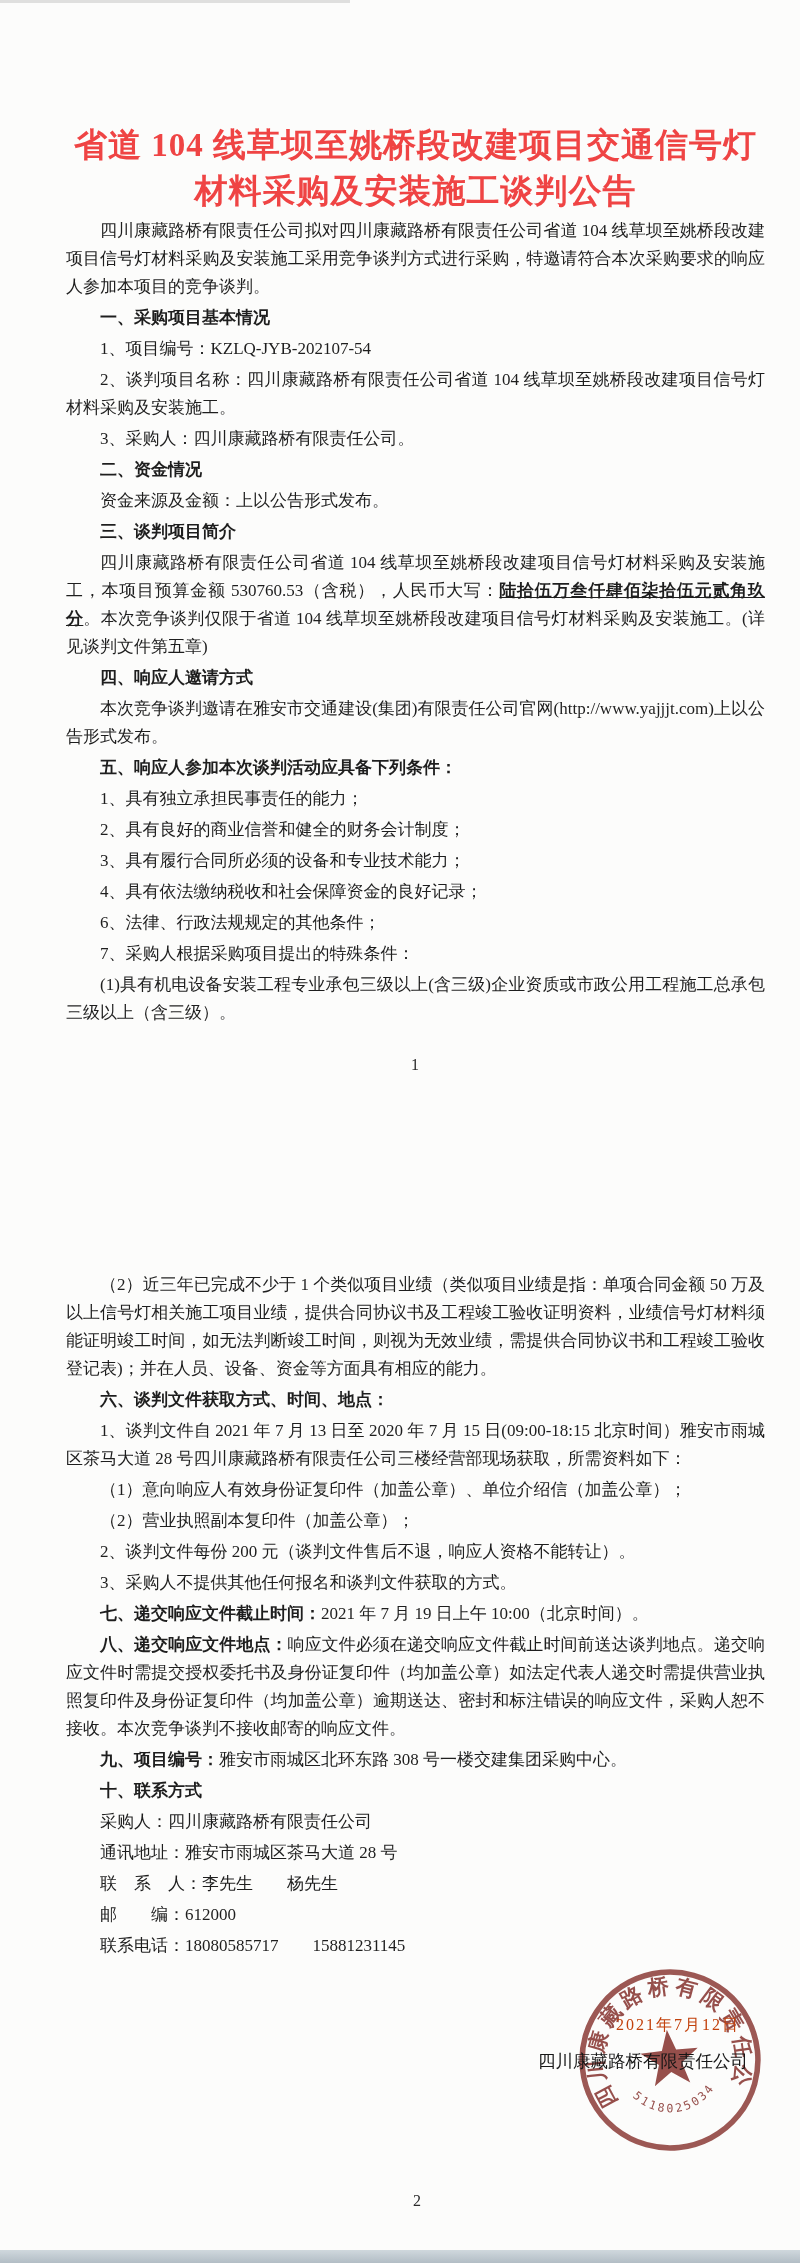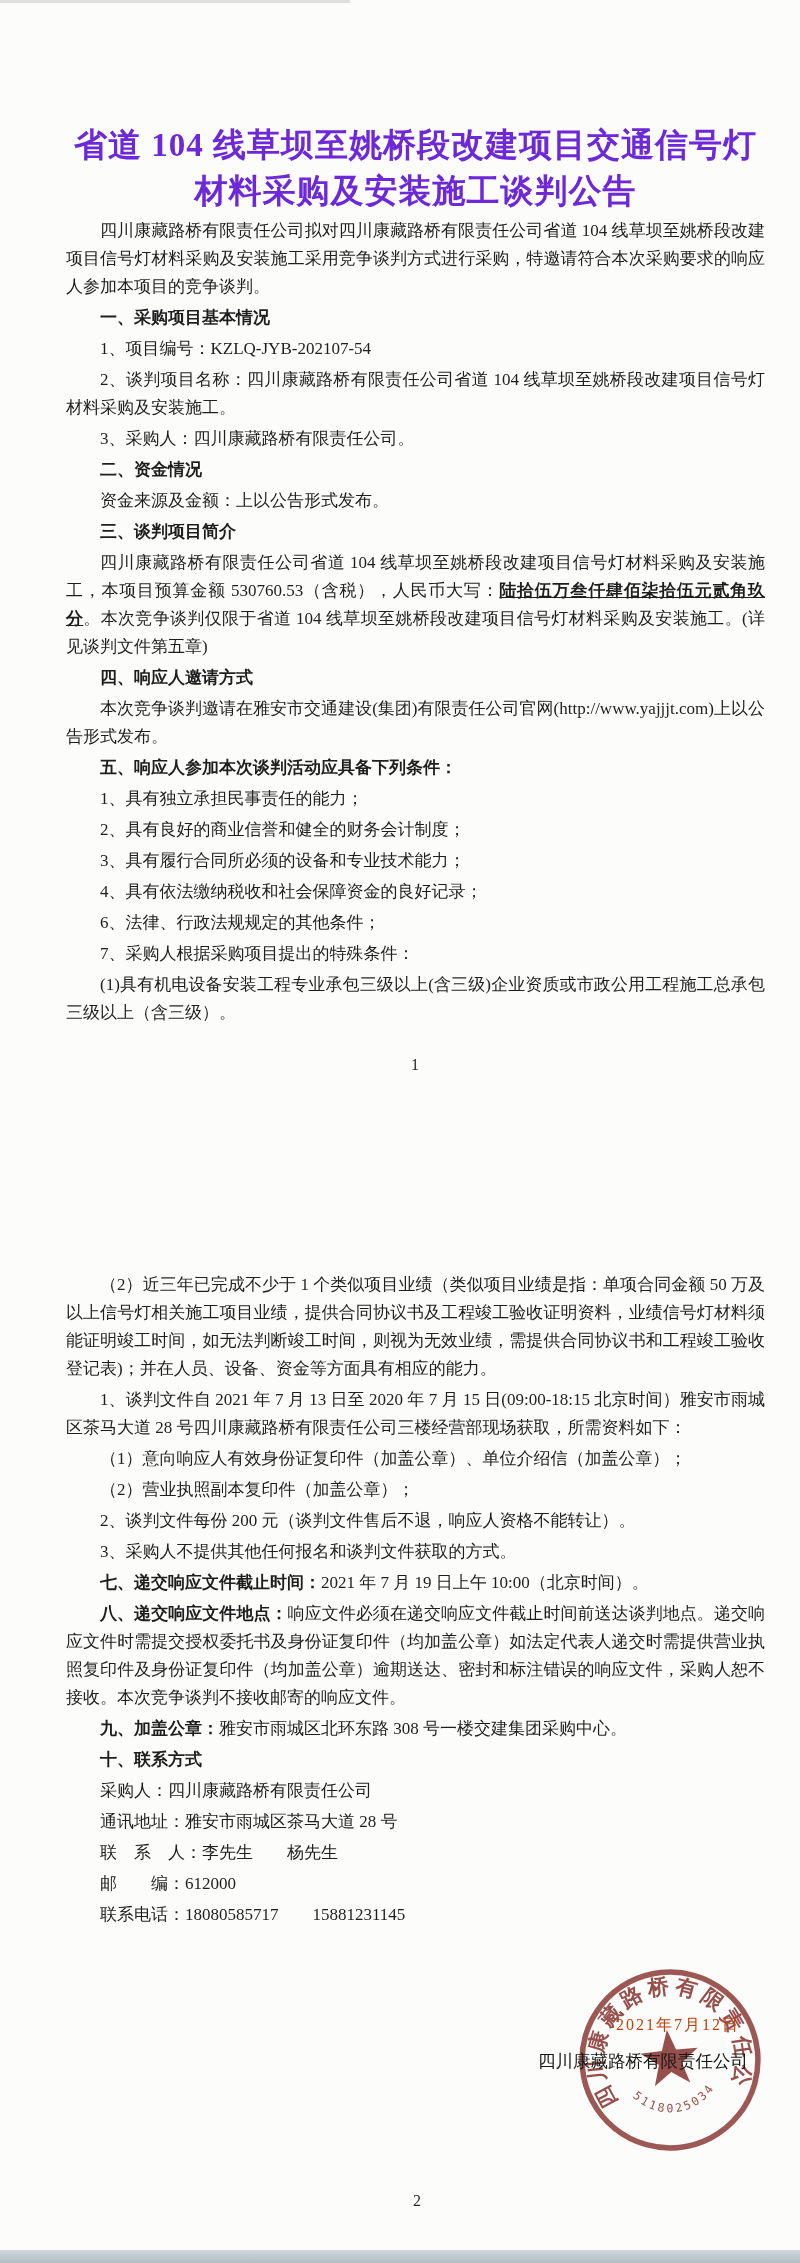--- a/index.html
+++ b/index.html
@@ -2,21 +2,21 @@
 <html><head>
 <meta charset="utf-8">
 <style>
   html,body{margin:0;padding:0;background:#e9e9e9;}
   .sheet{position:relative;width:800px;height:2263px;background:#fcfcfb;overflow:hidden;
          font-family:"Liberation Serif","DejaVu Serif",serif;color:#1e1e1e;}
   .topstreak{position:absolute;top:0;left:0;width:350px;height:3px;background:#c6c6c6;opacity:.55;}
   .flow{position:absolute;left:63px;right:32px;}
   .flow1{top:122px;}
   .flow2{top:1268px;}
-  .title{margin:0 0 0 0;text-align:center;font-weight:700;font-size:33px;line-height:46px;color:#6d28d9;letter-spacing:1px;}
+  .title{margin:0 0 0 0;text-align:center;font-weight:700;font-size:33px;line-height:46px;color:#ef4444;letter-spacing:1px;}
   p.ln{margin:3px;font-size:17px;line-height:28px;text-align:justify;text-indent:2em;}
   .hd{font-family:"Liberation Sans","DejaVu Sans",sans-serif;font-weight:700;}
   p.hdln{font-family:"Liberation Sans","DejaVu Sans",sans-serif;font-weight:700;}
   .amt{font-weight:700;text-decoration:underline;}
   .mt2{margin-top:2px;}.mt4{margin-top:4px;}.mt6{margin-top:6px;}.mt78{margin-top:78px;}
   .pagenum{position:absolute;left:0;right:0;text-align:center;font-size:16px;color:#2a2a2a;}
   .pn1{top:1056px;padding-left:30px;}
   .pn2{top:2192px;padding-left:34px;}
   .sealwrap{position:absolute;left:574px;top:1964px;width:192px;height:192px;transform:rotate(-6deg);
             opacity:.88;mix-blend-mode:multiply;}
@@ -59,31 +59,32 @@
     <p class="ln">6、法律、行政法规规定的其他条件；</p>
     <p class="ln">7、采购人根据采购项目提出的特殊条件：</p>
     <p class="ln">(1)具有机电设备安装工程专业承包三级以上(含三级)企业资质或市政公用工程施工总承包三级以上（含三级）。</p>
   </div>
 
   <div class="pagenum pn1">1</div>
 
   <div class="flow flow2">
     <p class="ln">（2）近三年已完成不少于 1 个类似项目业绩（类似项目业绩是指：单项合同金额 50 万及以上信号灯相关施工项目业绩，提供合同协议书及工程竣工验收证明资料，业绩信号灯材料须能证明竣工时间，如无法判断竣工时间，则视为无效业绩，需提供合同协议书和工程竣工验收登记表)；并在人员、设备、资金等方面具有相应的能力。</p>
 
+    <p class="ln hdln mt78">六、谈判文件获取方式、时间、地点：</p>
     <p class="ln">1、谈判文件自 2021 年 7 月 13 日至 2020 年 7 月 15 日(09:00-18:15 北京时间）雅安市雨城区茶马大道 28 号四川康藏路桥有限责任公司三楼经营部现场获取，所需资料如下：</p>
     <p class="ln mt6">（1）意向响应人有效身份证复印件（加盖公章）、单位介绍信（加盖公章）；</p>
     <p class="ln mt2">（2）营业执照副本复印件（加盖公章）；</p>
     <p class="ln mt2">2、谈判文件每份 200 元（谈判文件售后不退，响应人资格不能转让）。</p>
     <p class="ln mt2">3、采购人不提供其他任何报名和谈判文件获取的方式。</p>
 
     <p class="ln mt2"><span class="hd">七、递交响应文件截止时间：</span><span>2021 年 7 月 19 日上午 10:00（北京时间）。</span></p>
 
     <p class="ln mt2"><span class="hd">八、递交响应文件地点：</span><span>响应文件必须在递交响应文件截止时间前送达谈判地点。递交响应文件时需提交授权委托书及身份证复印件（均加盖公章）如法定代表人递交时需提供营业执照复印件及身份证复印件（均加盖公章）逾期送达、密封和标注错误的响应文件，采购人恕不接收。本次竞争谈判不接收邮寄的响应文件。</span></p>
 
-    <p class="ln mt2"><span class="hd">九、加盖公章：</span><span>雅安市雨城区北环东路 308 号一楼交建集团采购中心。</span></p>
+    <p class="ln mt2"><span class="hd">九、项目编号：</span><span>雅安市雨城区北环东路 308 号一楼交建集团采购中心。</span></p>
 
     <p class="ln hdln mt2">十、联系方式</p>
     <p class="ln mt4">采购人：四川康藏路桥有限责任公司</p>
     <p class="ln">通讯地址：雅安市雨城区茶马大道 28 号</p>
     <p class="ln">联　系　人：李先生　　杨先生</p>
     <p class="ln">邮　　编：612000</p>
     <p class="ln">联系电话：18080585717　　15881231145</p>
   </div>
 
   <div class="sealwrap">

